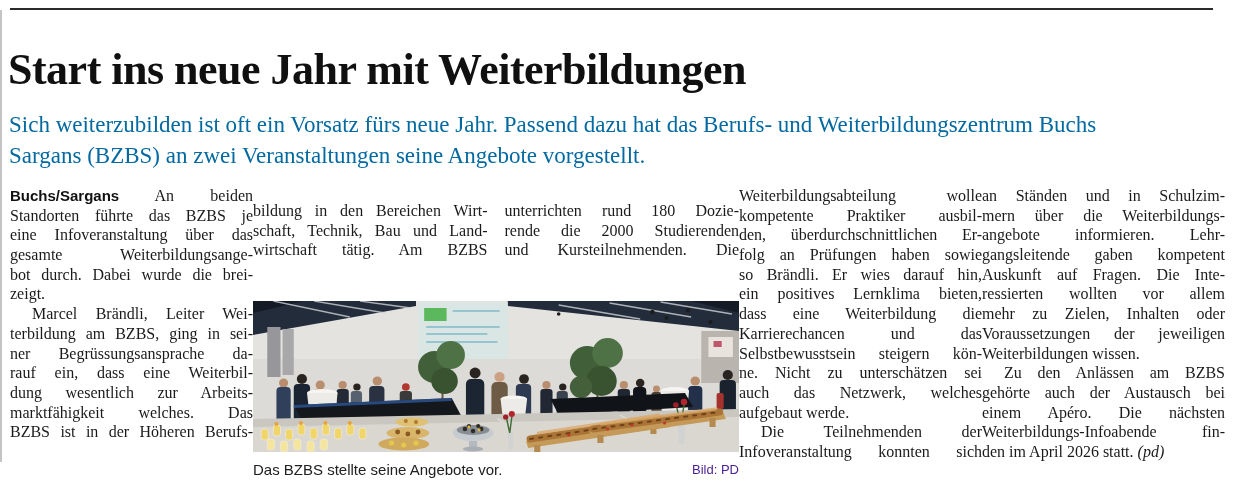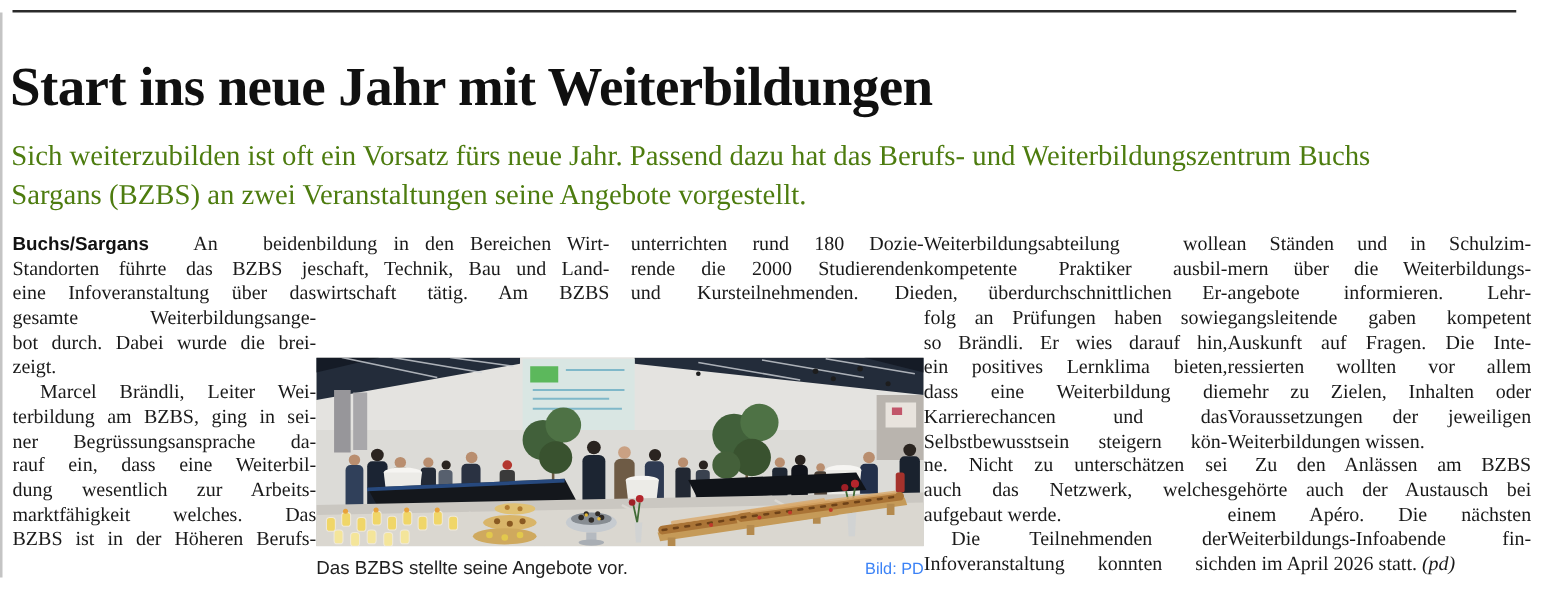--- a/index.html
+++ b/index.html
@@ -3,37 +3,37 @@
 <meta charset="utf-8">
 <style>
   html,body{margin:0;padding:0;background:#ffffff;}
   .page{position:relative;width:1233px;height:489px;background:#fff;overflow:hidden;
         font-family:"Liberation Serif", serif;color:#1a1a1a;padding-left:30px;}
   .scan-edge{position:absolute;left:0;top:10px;width:2px;height:452px;background:#c4c4c4;}
   .top-rule{position:absolute;left:10px;top:8px;width:1203px;height:2px;background:#2b2b2b;}
   .headline{position:absolute;left:8px;top:18px;width:1200px;
             font-size:44px;font-weight:bold;letter-spacing:-0.5px;color:#101010;line-height:1.05;}
   .lead{position:absolute;left:9px;top:86px;width:1125px;
-        font-size:23px;line-height:31px;color:#4d7c0f;}
+        font-size:23px;line-height:31px;color:#0369a1;}
   .cols{position:absolute;left:10px;top:186px;width:1215px;
         display:grid;grid-template-columns:repeat(5,1fr);
         font-size:16px;line-height:19.7px;}
   .bl{text-align:justify;text-align-last:justify;height:19.7px;overflow:hidden;}
   .bl.end{text-align-last:left;}
   .bl.ind{text-indent:22px;}
   .bl i{font-style:italic;}
   .loctag{font-family:"Liberation Sans", sans-serif;font-weight:bold;font-size:15px;color:#111;}
-  .mid{grid-column:2 / span 2;}
+  .mid{grid-column:2 / span 2;margin-top:15px;}
   .mid-cols{display:grid;grid-template-columns:1fr 1fr;column-gap:17px;}
   .photo{margin-top:41px;width:100%;height:151px;overflow:hidden;background:#dcdad6;}
   .photo svg{display:block;}
   .caption-row{margin-top:8px;display:flex;justify-content:space-between;align-items:flex-end;
                font-family:"Liberation Sans", sans-serif;}
   .caption{font-size:15px;color:#202020;}
-  .credit{font-size:13px;color:#3b82f6;}
+  .credit{font-size:13px;color:#4c1d95;}
 </style>
 </head>
 <body>
 
 <div class="page">
   <div class="scan-edge"></div>
   <div class="top-rule"></div>
 
   <h1 class="headline">Start ins neue Jahr mit Weiterbildungen</h1>
   <p class="lead">Sich weiterzubilden ist oft ein Vorsatz fürs neue Jahr. Passend dazu hat das Berufs- und Weiterbildungszentrum Buchs Sargans (BZBS) an zwei Veranstaltungen seine Angebote vorgestellt.</p>

